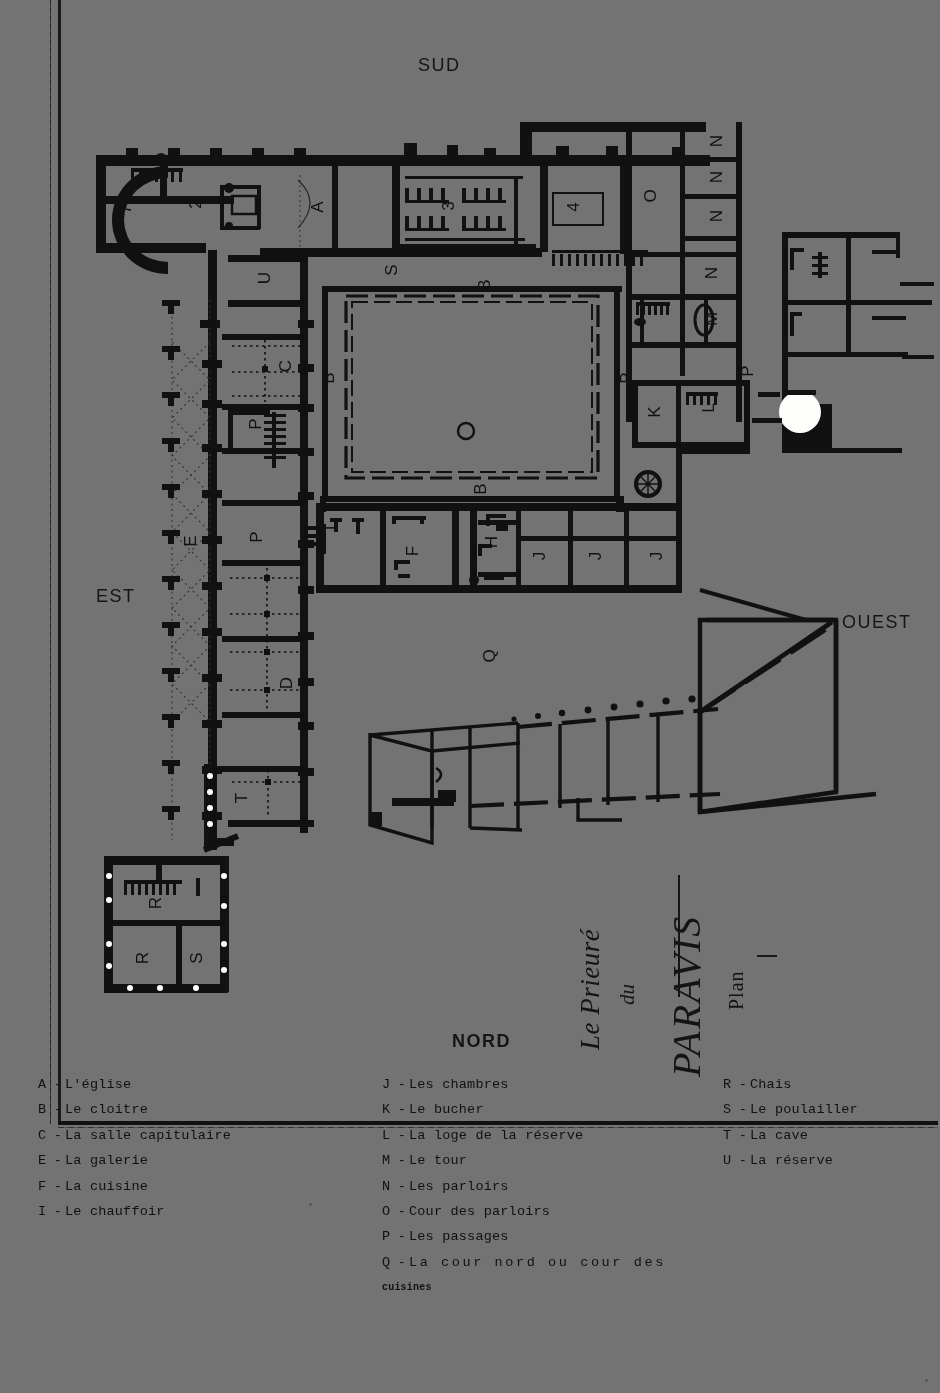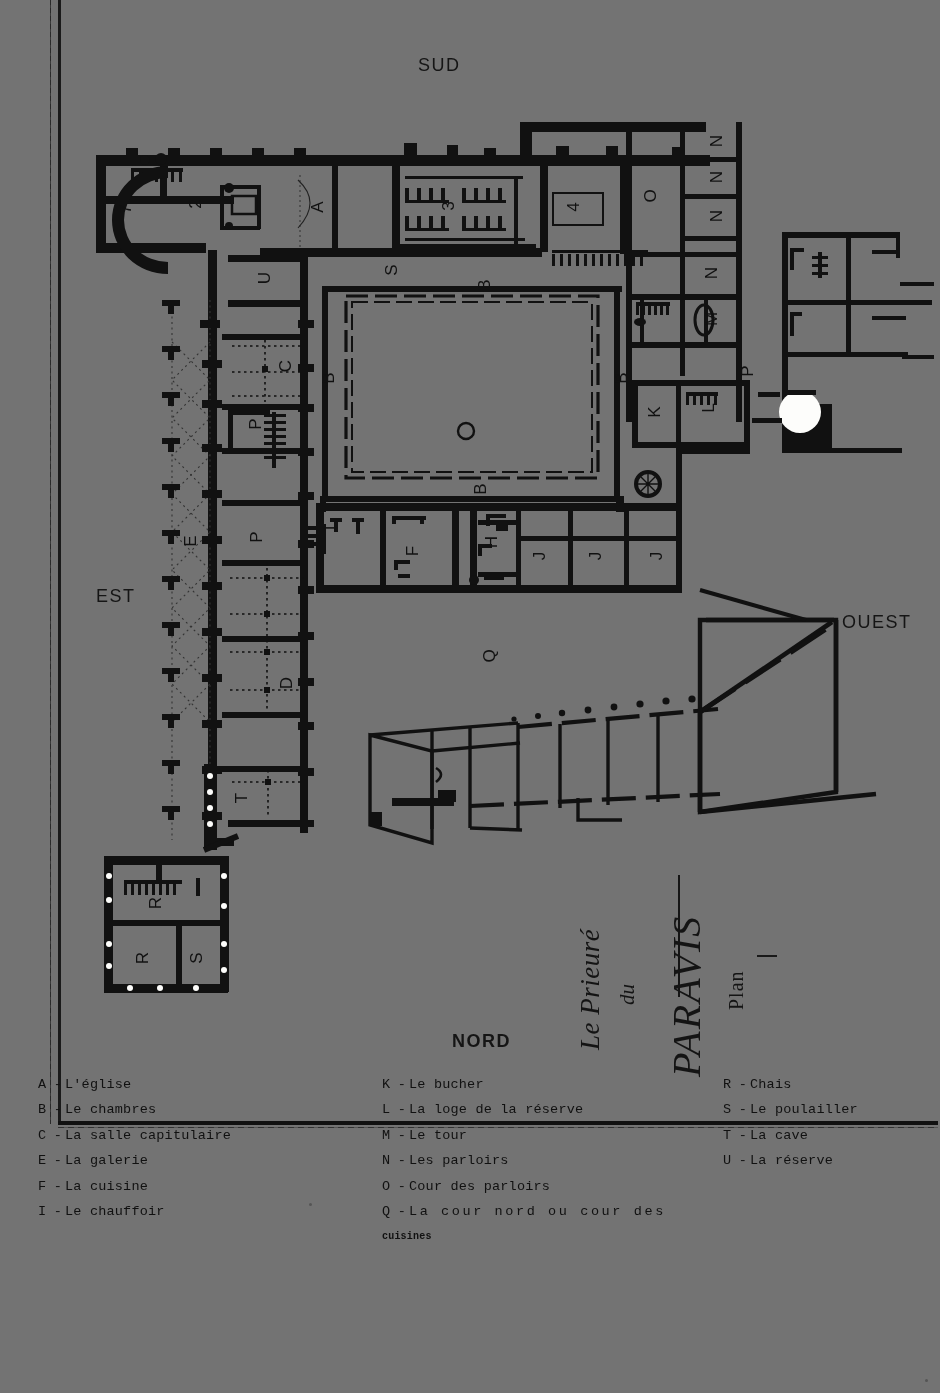--- a/index.html
+++ b/index.html
@@ -565,32 +565,34 @@
     <div class="tt" id="t-du">du</div>
     <div class="tt" id="t-paravis">PARAVIS</div>
     <div id="t-rule"></div>
     <div class="tt" id="t-plan">Plan</div>
     <div id="t-dash"></div>
   </div>
 
   <div id="legend">
     <div class="lcol" id="lcol1">
         <div class="lrow"><span class="k">A</span><span class="d">-</span><span>L'église</span></div>
-        <div class="lrow"><span class="k">B</span><span class="d">-</span><span>Le chambres</span></div>
+        <div class="lrow"><span class="k">B</span><span class="d">-</span><span>Le cloitre</span></div>
         <div class="lrow"><span class="k">C</span><span class="d">-</span><span>La salle capitulaire</span></div>
         <div class="lrow"><span class="k">E</span><span class="d">-</span><span>La galerie</span></div>
         <div class="lrow"><span class="k">F</span><span class="d">-</span><span>La cuisine</span></div>
         <div class="lrow"><span class="k">I</span><span class="d">-</span><span>Le chauffoir</span></div>
       </div>
     <div class="lcol" id="lcol2">
+        <div class="lrow"><span class="k">J</span><span class="d">-</span><span>Les chambres</span></div>
         <div class="lrow"><span class="k">K</span><span class="d">-</span><span>Le bucher</span></div>
         <div class="lrow"><span class="k">L</span><span class="d">-</span><span>La loge de la réserve</span></div>
         <div class="lrow"><span class="k">M</span><span class="d">-</span><span>Le tour</span></div>
         <div class="lrow"><span class="k">N</span><span class="d">-</span><span>Les parloirs</span></div>
         <div class="lrow"><span class="k">O</span><span class="d">-</span><span>Cour des parloirs</span></div>
+        <div class="lrow"><span class="k">P</span><span class="d">-</span><span>Les passages</span></div>
         <div class="lrow"><span class="k">Q</span><span class="d">-</span><span class="lspaced">La  cour  nord  ou  cour  des</span></div>
         <div class="lcont">cuisines</div>
       </div>
     <div class="lcol" id="lcol3">
         <div class="lrow"><span class="k">R</span><span class="d">-</span><span>Chais</span></div>
         <div class="lrow"><span class="k">S</span><span class="d">-</span><span>Le poulailler</span></div>
         <div class="lrow"><span class="k">T</span><span class="d">-</span><span>La cave</span></div>
         <div class="lrow"><span class="k">U</span><span class="d">-</span><span>La réserve</span></div>
       </div>
   </div>

